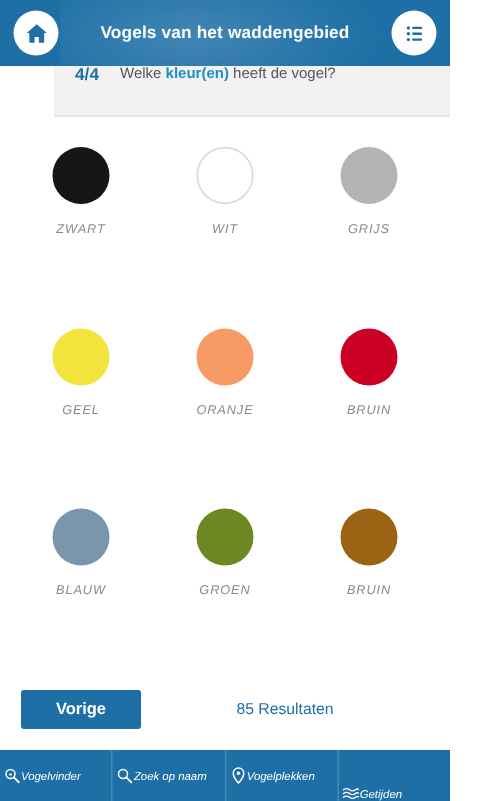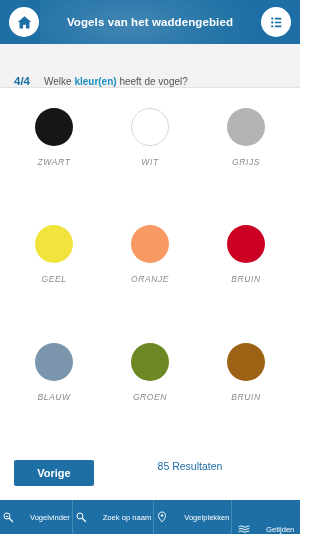--- a/index.html
+++ b/index.html
@@ -52,27 +52,28 @@
     font-weight: bold;
     letter-spacing: 0.1px;
     position: relative;
     z-index: 2;
     padding: 0 4px;
     white-space: nowrap;
   }
 
   
   .question-bar {
-    height: 44px;
+    height: 34px;
     background: #f2f2f2;
     border-bottom: 1px solid #e2e2e2;
     display: flex;
-    align-items: flex-end;
+    align-items: flex-start;
     padding: 0 14px;
     flex: 0 0 auto;
+    margin-left: 36px;
   }
   .q-counter {
     color: #1d6fa5;
     font-weight: bold;
     font-size: 11.5px;
     margin-right: 14px;
   }
   .q-text {
     color: #555555;
     font-size: 10px;
@@ -112,21 +113,21 @@
     font-size: 8.5px;
     color: #8a8a8a;
     letter-spacing: 0.6px;
     font-style: italic;
   }
 
   
   .actions {
     flex: 0 0 auto;
     display: flex;
-    align-items: flex-start;
+    align-items: center;
     justify-content: space-between;
     padding: 6px 14px 14px 14px;
     background: #ffffff;
   }
   .btn {
     background: #1d6fa5;
     color: #ffffff;
     font-size: 11px;
     font-weight: bold;
     border: none;
@@ -148,26 +149,26 @@
     flex: 0 0 auto;
     height: 34px;
     background: #1d6fa5;
     display: flex;
     align-items: stretch;
   }
   .tab {
     flex: 1 1 0;
     display: flex;
     align-items: center;
-    justify-content: center;
-    gap: 16px;
+    gap: 0;
     color: #ffffff;
     font-size: 7.6px;
     border-right: 1px solid rgba(255,255,255,0.18);
     padding: 0 2px;
+    font-style: italic;
   }
   .tab:last-child { border-right: none; margin-top: 24px; }
   .tab-icon {
     width: 12px; height: 12px;
     display: flex; align-items: center; justify-content: center;
     flex: 0 0 auto;
   }
   .tab-label { white-space: nowrap; }
 
   svg { display: block; }

